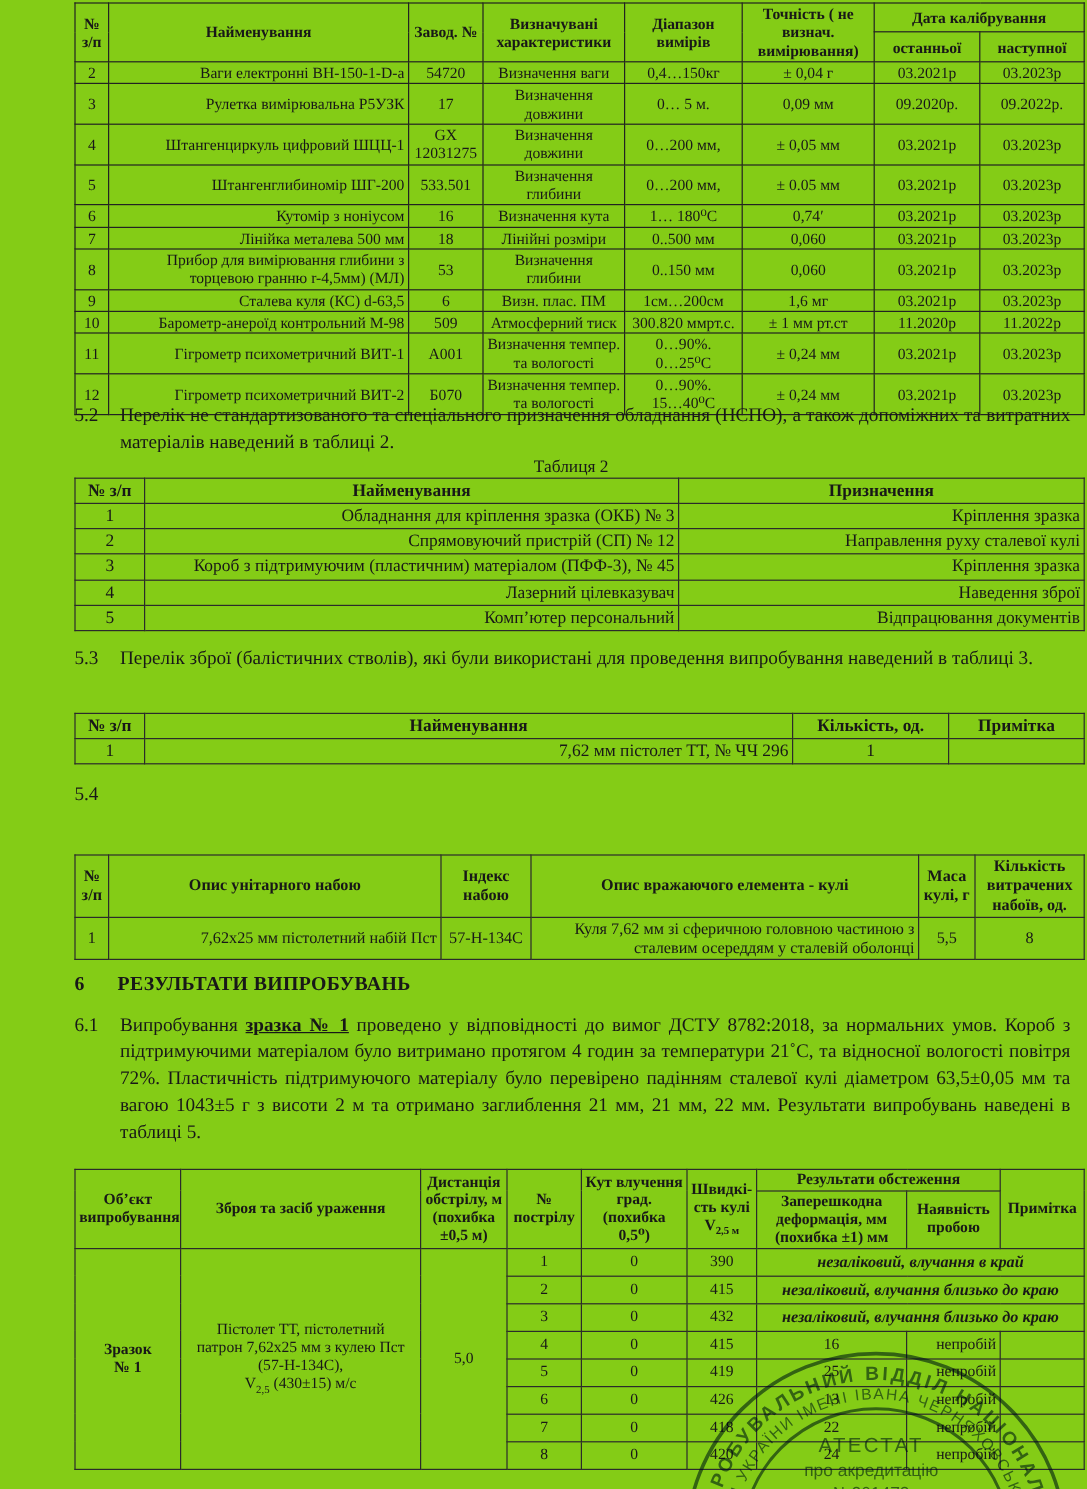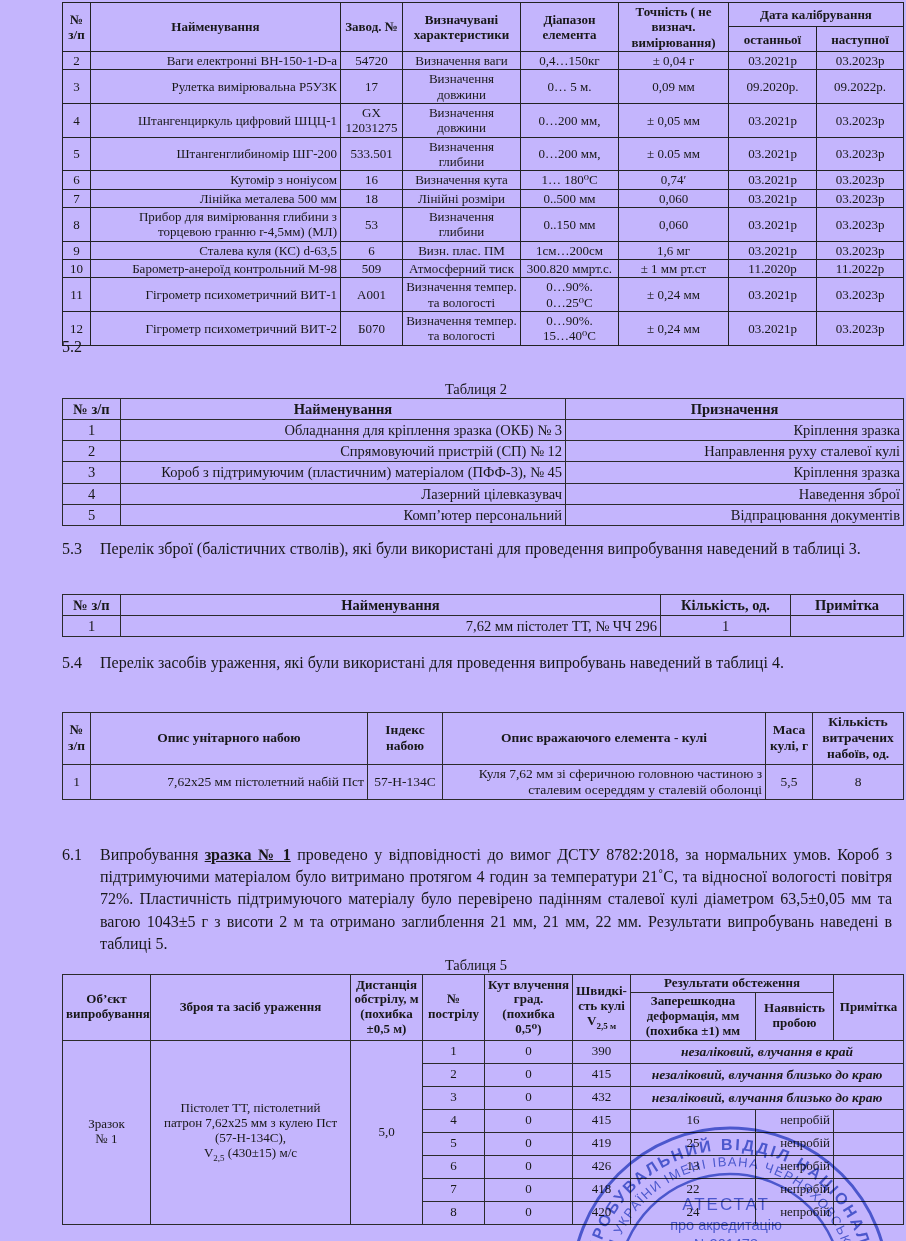--- a/index.html
+++ b/index.html
@@ -1,31 +1,31 @@
 <!DOCTYPE html>
 <html><head>
 <meta charset="utf-8">
 <style>
   html,body{margin:0;padding:0;background:#e8e6e0;}
-  .page{position:relative;width:906px;height:1241px;background:#c4b5fd;overflow:hidden;
+  .page{position:relative;width:906px;height:1241px;background:#84cc16;overflow:hidden;
         font-family:"Liberation Serif","DejaVu Serif",serif;color:#181818;}
   table{border-collapse:collapse;table-layout:fixed;position:absolute;}
   th,td{border:1px solid #2b2b2b;padding:1px 3px;vertical-align:middle;overflow:hidden;}
   th{font-weight:bold;text-align:center;}
   .c{text-align:center}.l{text-align:right}
   .pre{white-space:pre-line}
   .t1{left:62px;top:2px;width:841px;font-size:13px;line-height:1.18;}
   .t1 th,.t1 td{border-color:#222;}
   .t2{left:62px;top:398px;width:841px;font-size:14.5px;line-height:1.25;}
   .t3{left:62px;top:594px;width:841px;font-size:14.5px;line-height:1.25;}
   .t4{left:62px;top:712px;width:841px;font-size:13.5px;line-height:1.2;}
   .t5{left:62px;top:974px;width:841px;font-size:13px;line-height:1.15;}
   .t5 tbody td{height:20px;}
   .res{font-weight:bold;font-style:italic;font-size:13.5px;}
-  .b{font-weight:normal;text-align:center;}
+  .b{font-weight:bold;text-align:center;}
   .para{position:absolute;left:62px;width:830px;box-sizing:border-box;padding-left:38px;
         text-align:justify;font-size:16px;line-height:1.4;}
   .pnum{position:absolute;left:0;top:0;}
   .bu{font-weight:bold;text-decoration:underline;}
   .cap{position:absolute;left:62px;width:828px;text-align:center;font-size:14.5px;}
   .h6{position:absolute;left:62px;font-size:16.5px;font-weight:bold;letter-spacing:.3px;}
   .h6 .num{display:inline-block;width:36px;}
   .stamp{position:absolute;left:560px;top:1116px;width:340px;height:340px;opacity:.82;
          mix-blend-mode:multiply;pointer-events:none;}
   .stamp text{font-family:"Liberation Sans","DejaVu Sans",sans-serif;fill:#3f5ec4;}
@@ -47,21 +47,21 @@
         <col style="width:110px">
         <col style="width:88px">
         <col style="width:87px">
       </colgroup>
     <thead>
       <tr>
         <th rowspan="2">№ з/п</th>
         <th rowspan="2">Найменування</th>
         <th rowspan="2">Завод. №</th>
         <th rowspan="2">Визначувані характеристики</th>
-        <th rowspan="2">Діапазон елемента</th>
+        <th rowspan="2">Діапазон вимірів</th>
         <th rowspan="2">Точність ( не визнач. вимірювання)</th>
         <th colspan="2">Дата калібрування</th>
       </tr>
       <tr>
         <th>останньої</th>
         <th>наступної</th>
       </tr>
     </thead>
     <tbody>
       <tr>
@@ -175,20 +175,21 @@
 15…40⁰С</td>
           <td class="c">± 0,24 мм</td>
           <td class="c">03.2021р</td>
           <td class="c">03.2023р</td>
         </tr>
     </tbody>
   </table>
 
   <div class="para" style="top:336px">
     <span class="pnum">5.2</span>
+    <span>Перелік не стандартизованого та спеціального призначення обладнання (НСПО), а також допоміжних та витратних матеріалів наведений в таблиці 2.</span>
   </div>
   <div class="cap" style="top:381px">Таблиця 2</div>
 
   <table class="t2">
     <colgroup>
         <col style="width:58px">
         <col style="width:445px">
         <col style="width:338px">
       </colgroup>
     <thead>
@@ -252,21 +253,20 @@
         <td class="c">1</td>
         <td class="l">7,62 мм пістолет ТТ, № ЧЧ 296</td>
         <td class="c">1</td>
         <td class="c"></td>
       </tr>
     </tbody>
   </table>
 
   <div class="para" style="top:652px">
     <span class="pnum">5.4</span>
-    <span>Перелік засобів ураження, які були використані для проведення випробувань наведений в таблиці 4.</span>
   </div>
 
   <table class="t4">
     <colgroup>
         <col style="width:28px">
         <col style="width:277px">
         <col style="width:75px">
         <col style="width:323px">
         <col style="width:47px">
         <col style="width:91px">
@@ -286,26 +286,28 @@
         <td class="c">1</td>
         <td class="l">7,62х25 мм пістолетний набій Пст</td>
         <td class="c">57-Н-134С</td>
         <td class="l">Куля 7,62 мм зі сферичною головною частиною з сталевим осереддям у сталевій оболонці</td>
         <td class="c">5,5</td>
         <td class="c">8</td>
       </tr>
     </tbody>
   </table>
 
+  <div class="h6" style="top:810px">
+    <span class="num">6</span><span>РЕЗУЛЬТАТИ ВИПРОБУВАНЬ</span>
+  </div>
 
   <div class="para" style="top:844px;line-height:1.39">
     <span class="pnum">6.1</span>
     <span>Випробування </span><span class="bu">зразка № 1</span><span> проведено у відповідності до вимог ДСТУ 8782:2018, за нормальних умов. Короб з підтримуючими матеріалом було витримано протягом 4 годин за температури 21˚С, та відносної вологості повітря 72%. Пластичність підтримуючого матеріалу було перевірено падінням сталевої кулі діаметром 63,5±0,05 мм та вагою 1043±5 г з висоти 2 м та отримано заглиблення 21 мм, 21 мм, 22 мм. Результати випробувань наведені в таблиці 5.</span>
   </div>
-  <div class="cap" style="top:957px">Таблиця 5</div>
 
   <table class="t5">
     <colgroup>
         <col style="width:88px">
         <col style="width:200px">
         <col style="width:72px">
         <col style="width:62px">
         <col style="width:88px">
         <col style="width:58px">
         <col style="width:125px">

